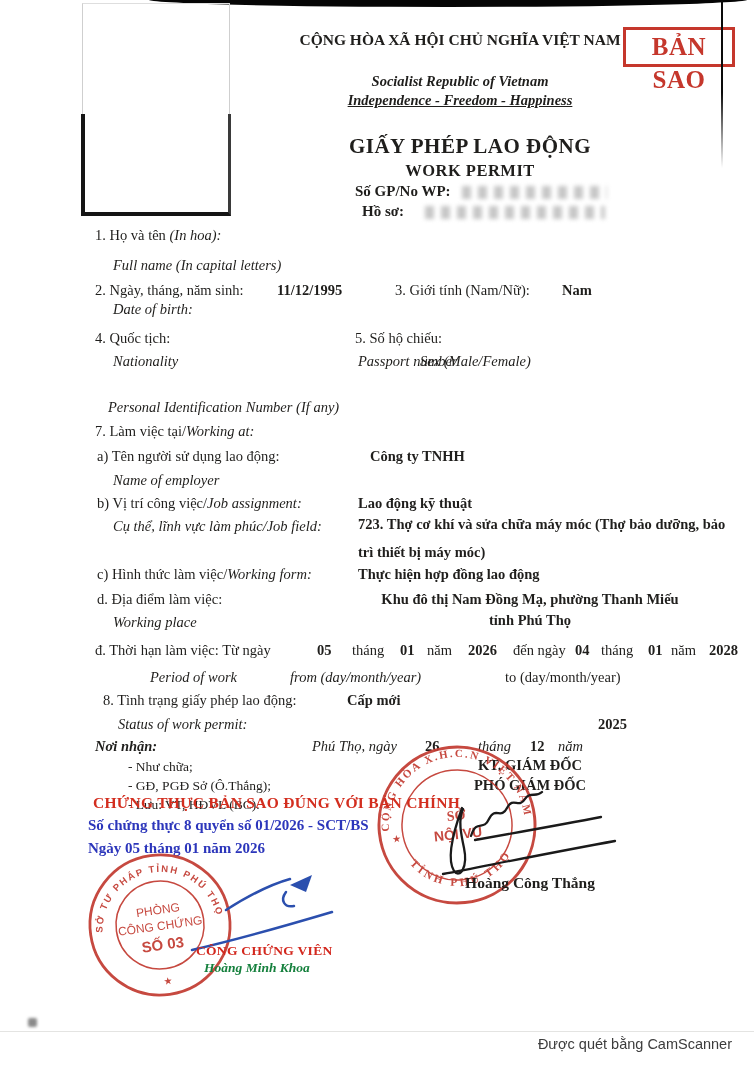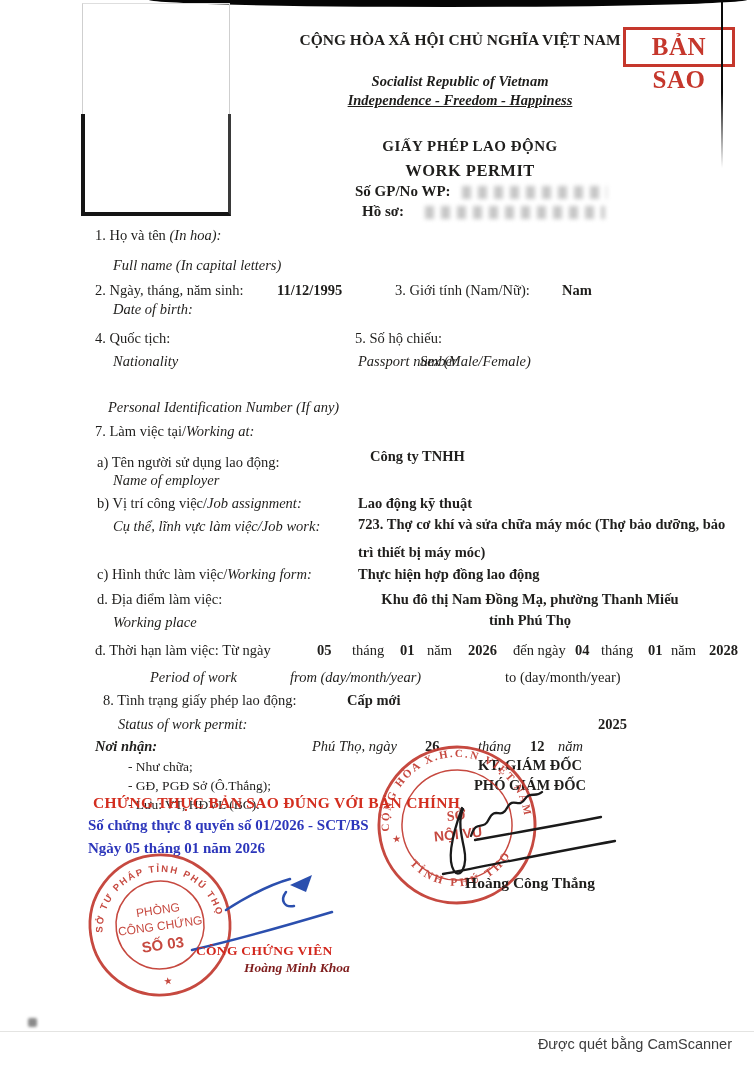--- a/index.html
+++ b/index.html
@@ -46,21 +46,21 @@
   <div class="photo">
     <div class="photo-lower"></div>
   </div>
 
   <div class="copybox">BẢN SAO</div>
 
   <div class="t b c" style="left:240px;top:30px;width:440px;font-size:15.5px;">CỘNG HÒA XÃ HỘI CHỦ NGHĨA VIỆT NAM</div>
   <div class="t b i c" style="left:240px;top:72px;width:440px;">Socialist Republic of Vietnam</div>
   <div class="t b i c" style="left:240px;top:91px;width:440px;text-decoration:underline;">Independence - Freedom - Happiness</div>
 
-  <div class="t b c" style="left:260px;top:137px;width:420px;font-size:15px;letter-spacing:0.5px;">GIẤY PHÉP LAO ĐỘNG</div>
+  <div class="t b c" style="left:260px;top:137px;width:420px;font-size:21px;letter-spacing:0.5px;">GIẤY PHÉP LAO ĐỘNG</div>
   <div class="t b c" style="left:260px;top:161px;width:420px;font-size:16.5px;letter-spacing:0.5px;">WORK PERMIT</div>
   <div class="t b" style="left:355px;top:182px;font-size:15px;">Số GP/No WP:</div>
   <div class="redact" style="left:462px;top:186px;width:145px;"></div>
   <div class="t b" style="left:362px;top:202px;font-size:15px;">Hồ sơ:</div>
   <div class="redact" style="left:425px;top:206px;width:180px;"></div>
 
   <div class="t" style="left:95px;top:226px;"><span>1. Họ và tên </span><span class="i">(In hoa):</span></div>
   <div class="t i" style="left:113px;top:256px;">Full name (In capital letters)</div>
 
   <div class="t" style="left:95px;top:281px;">2. Ngày, tháng, năm sinh:</div>
@@ -72,27 +72,27 @@
 
   <div class="t" style="left:95px;top:329px;">4. Quốc tịch:</div>
   <div class="t" style="left:355px;top:329px;">5. Số hộ chiếu:</div>
   <div class="t i" style="left:113px;top:352px;">Nationality</div>
   <div class="t i" style="left:358px;top:352px;">Passport number</div>
 
   <div class="t i" style="left:108px;top:398px;">Personal Identification Number (If any)</div>
 
   <div class="t" style="left:95px;top:422px;"><span>7. Làm việc tại/</span><span class="i">Working at:</span></div>
 
-  <div class="t" style="left:97px;top:447px;margin-top:6px;">a) Tên người sử dụng lao động:</div>
+  <div class="t" style="left:97px;top:447px;">a) Tên người sử dụng lao động:</div>
   <div class="t b" style="left:370px;top:447px;">Công ty TNHH</div>
   <div class="t i" style="left:113px;top:471px;">Name of employer</div>
 
   <div class="t" style="left:97px;top:494px;"><span>b) Vị trí công việc/</span><span class="i">Job assignment:</span></div>
   <div class="t b" style="left:358px;top:494px;">Lao động kỹ thuật</div>
-  <div class="t i" style="left:113px;top:517px;">Cụ thể, lĩnh vực làm việc/Job work:</div>
+  <div class="t i" style="left:113px;top:517px;">Cụ thể, lĩnh vực làm phúc/Job field:</div>
   <div class="t b wrap" style="left:358px;top:510px;width:372px;line-height:28px;">723. Thợ cơ khí và sửa chữa máy móc (Thợ bảo dưỡng, bảo trì thiết bị máy móc)</div>
 
   <div class="t" style="left:97px;top:565px;"><span>c) Hình thức làm việc/</span><span class="i">Working form:</span></div>
   <div class="t b" style="left:358px;top:565px;">Thực hiện hợp đồng lao động</div>
 
   <div class="t" style="left:97px;top:590px;">d. Địa điểm làm việc:</div>
   <div class="t b c" style="left:330px;top:590px;width:400px;">Khu đô thị Nam Đồng Mạ, phường Thanh Miếu</div>
   <div class="t b c" style="left:330px;top:611px;width:400px;">tỉnh Phú Thọ</div>
   <div class="t i" style="left:113px;top:613px;">Working place</div>
 
@@ -181,19 +181,19 @@
   <svg class="sig" style="left:190px;top:852px;" width="150" height="110" viewBox="0 0 150 110">
     <g fill="none" stroke="#2b4fae" stroke-width="2.5" stroke-linecap="round">
       <path d="M 36,58 C 58,44 82,32 100,27"></path>
       <path d="M 96,40 c -6,8 -2,16 8,14"></path>
       <path d="M 2,98 C 45,88 95,74 142,60"></path>
     </g>
     <path d="M 100,33 l 22,-10 l -6,17 z" fill="#2b4fae"></path>
   </svg>
 
   <div class="t b red" style="left:196px;top:941px;font-size:13.5px;letter-spacing:0.3px;color:#d3281e;">CÔNG CHỨNG VIÊN</div>
-  <div class="t b i red" style="left:204px;top:958px;font-size:13.5px;color:#7f1d1d;margin-left:40px;">Hoàng Minh Khoa</div>
+  <div class="t b i red" style="left:204px;top:958px;font-size:13.5px;color:#15803d;">Hoàng Minh Khoa</div>
 
   <div class="blob"></div>
   <div class="cam-line"></div>
   <div class="cam">Được quét bằng CamScanner</div>
 
 </div>
 
 </body></html>

